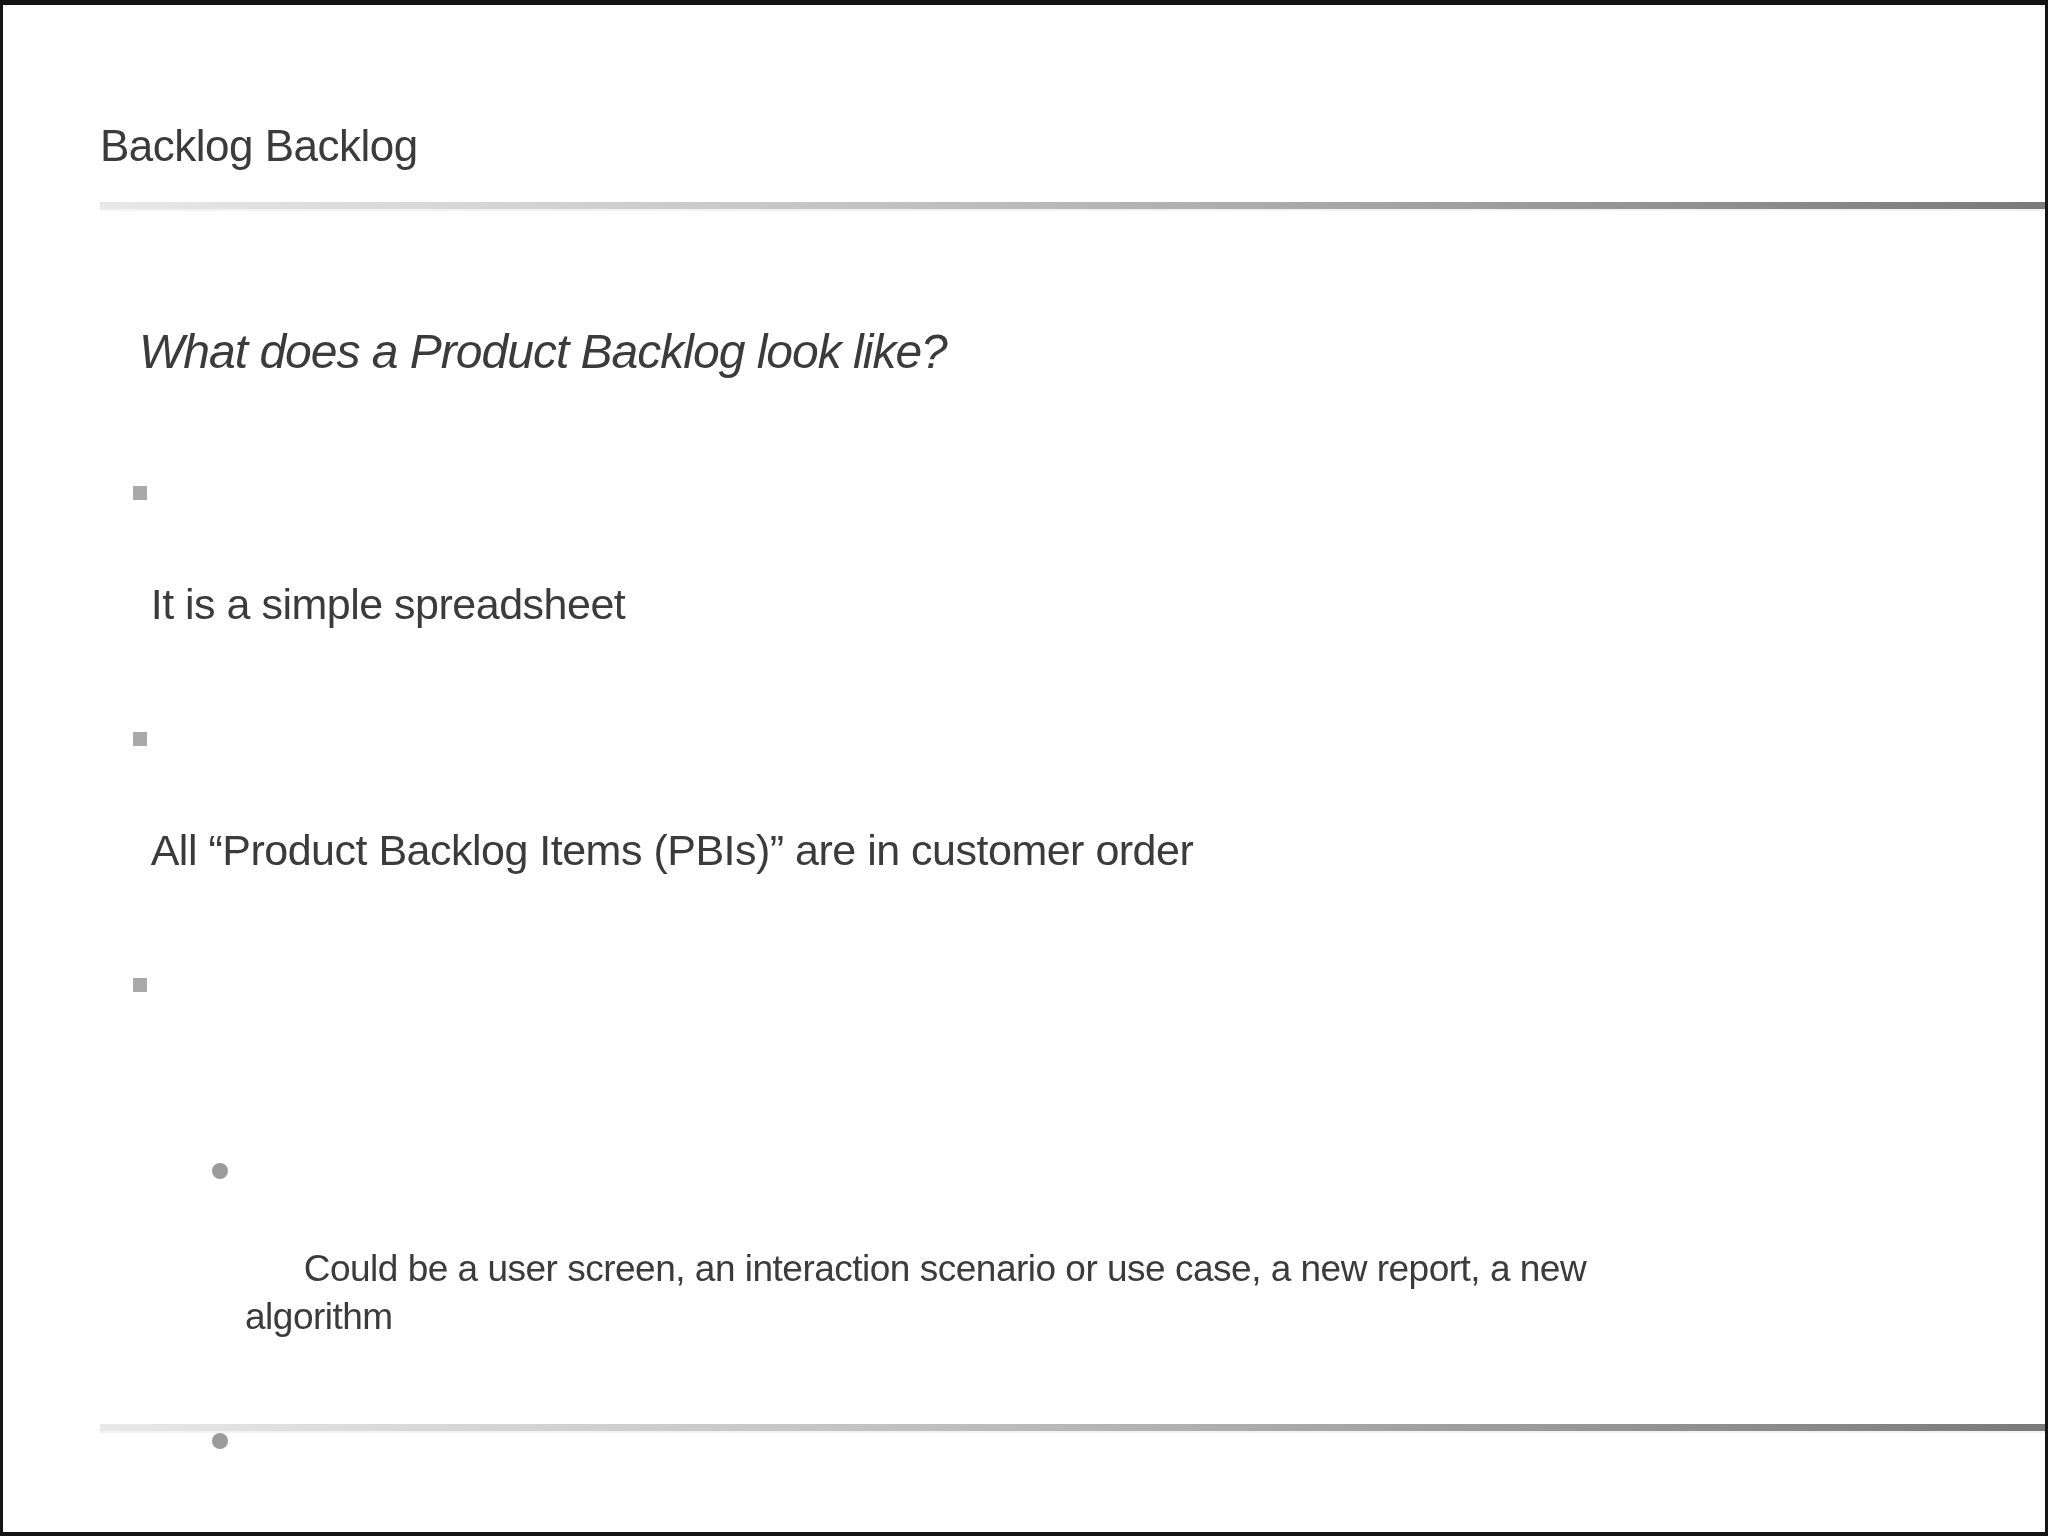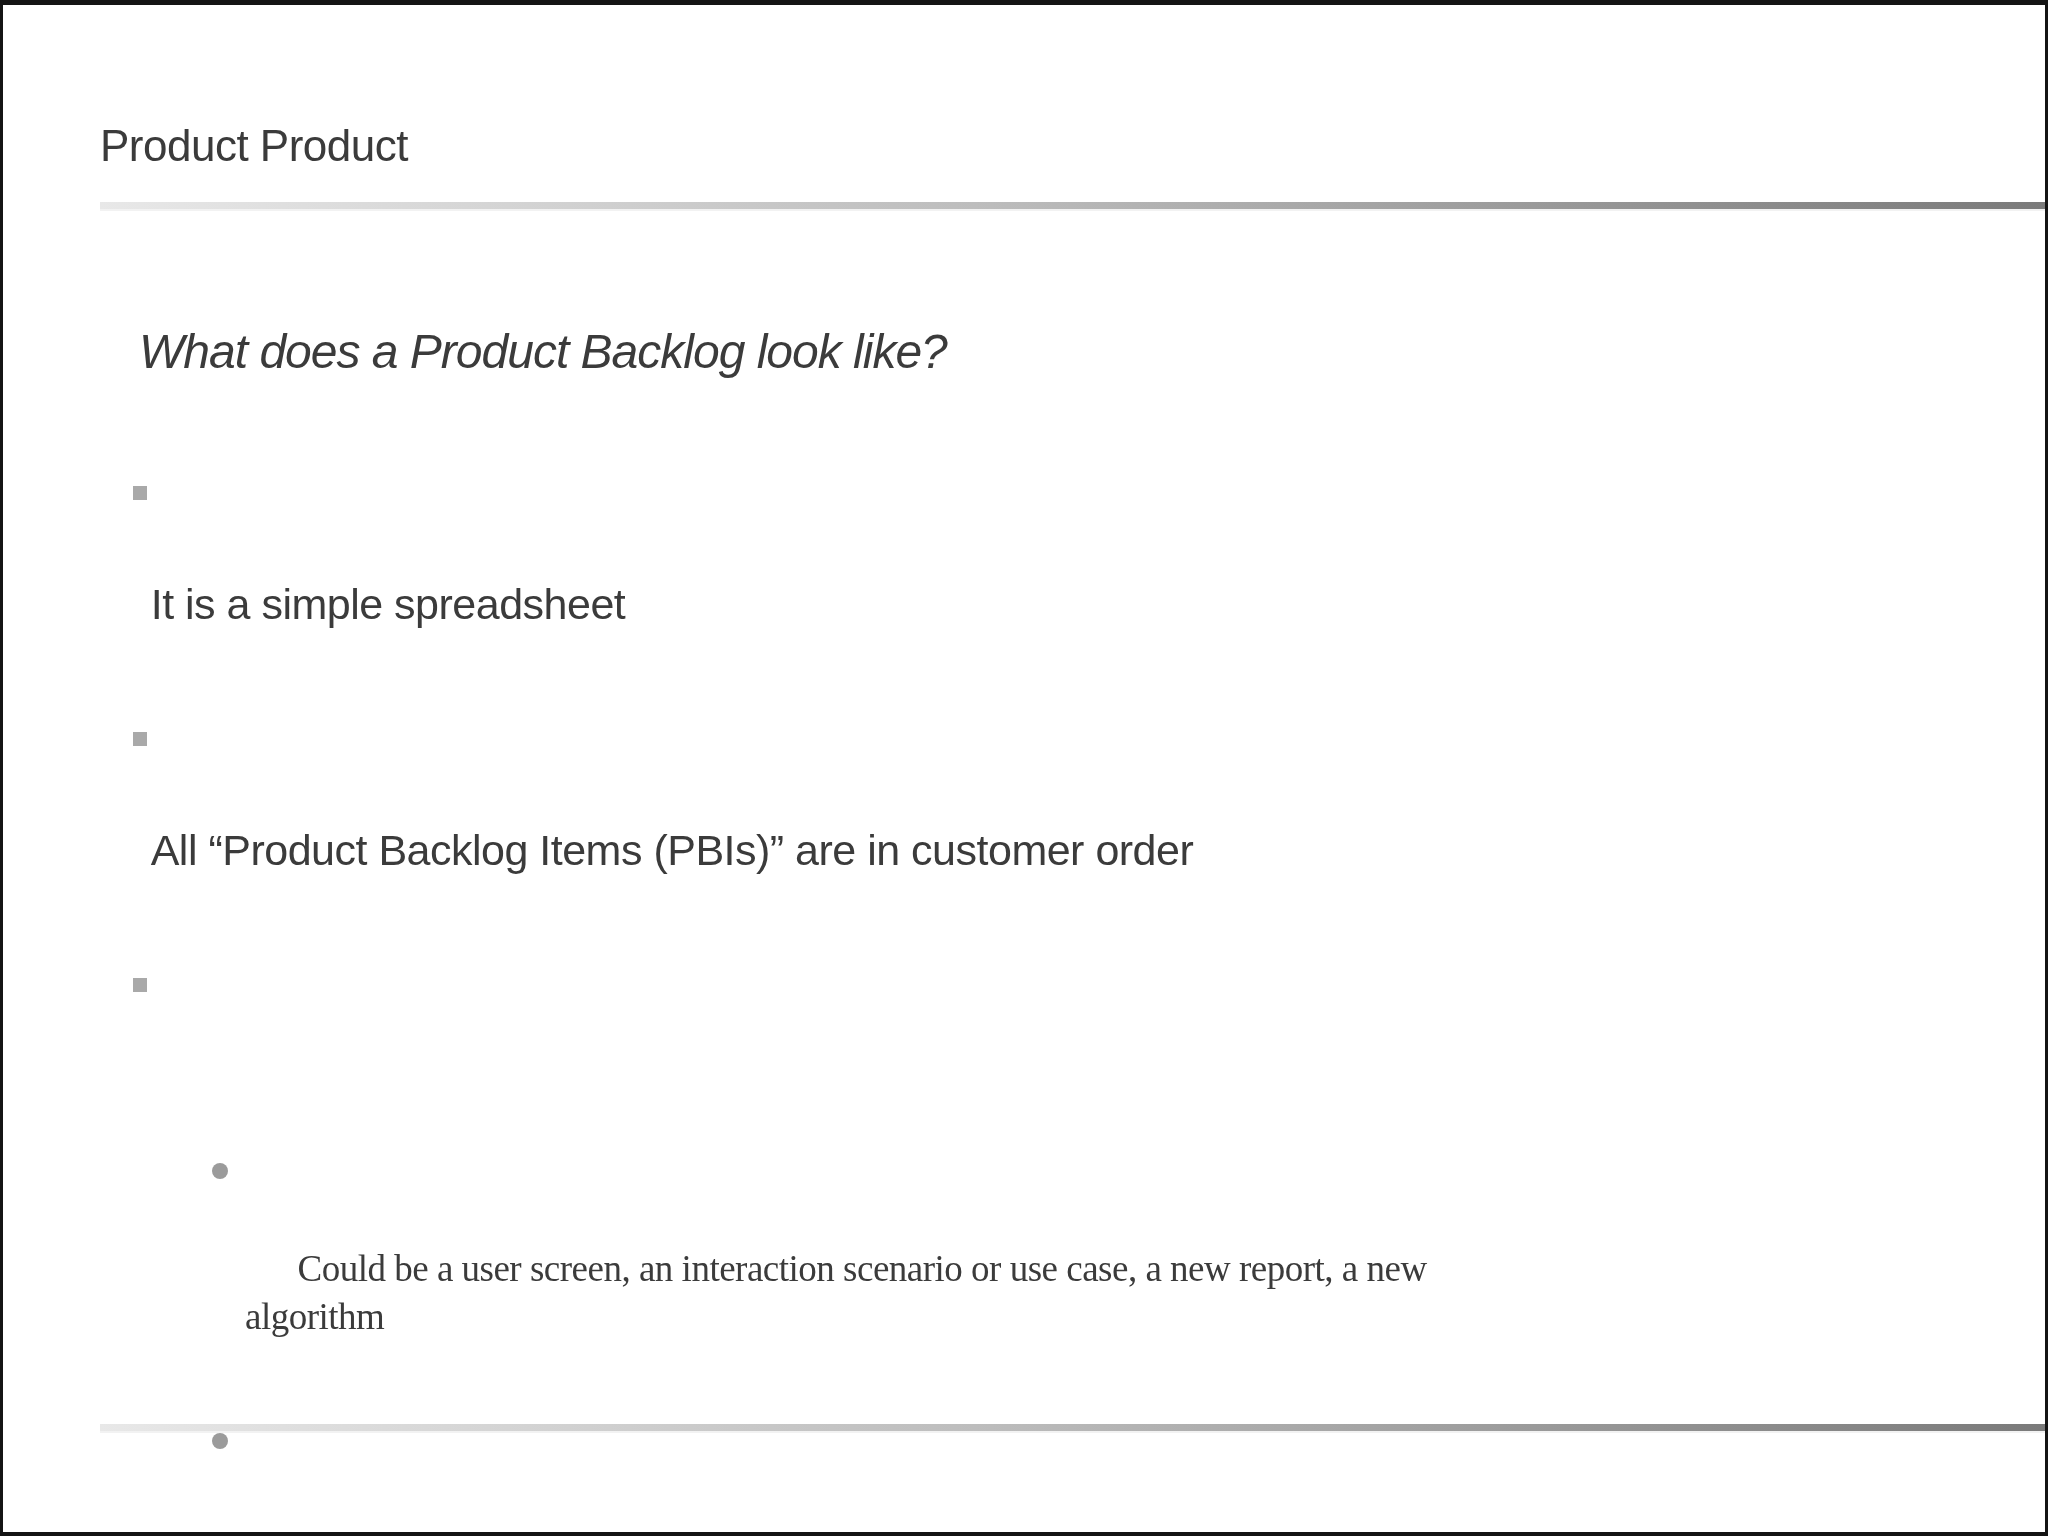--- a/index.html
+++ b/index.html
@@ -60,42 +60,41 @@
     margin-top: 30px;
     padding-left: 79px;
     padding-right: 30px;
   }
   .l2 {
     font-size: 37px;
     line-height: 48px;
     margin-top: 26px;
     padding-left: 242px;
     padding-right: 40px;
-    font-family: Liberation Serif, serif;
   }
   .l2.gap { margin-top: 30px; }
   .bullet { position: absolute; display: block; }
   .bullet.sq {
     left: 130px; top: 17px;
     width: 14px; height: 14px;
     background: #a9a9a9;
   }
   .bullet.circ {
     left: 209px; top: 14px;
     width: 16px; height: 16px;
     border-radius: 50%;
     background: #9b9b9b;
   }
 </style>
 </head>
 <body>
 
 <div class="slide">
 
-  <div class="slide-title">Product Product</div>
+  <div class="slide-title">Backlog Backlog</div>
   <div class="rule title-rule"></div>
 
   <div class="body">
 
     <div class="item l0 first">
       <span class="txt">What does a Product Backlog look like?</span>
     </div>
 
     <div class="item l1">
       <span class="bullet sq"></span>

